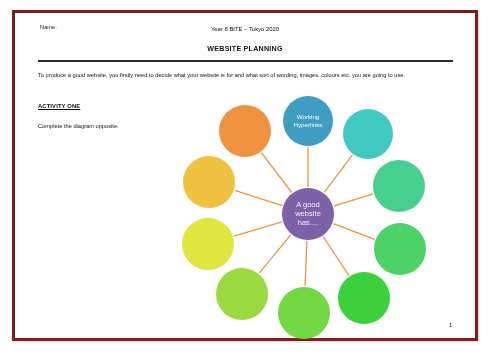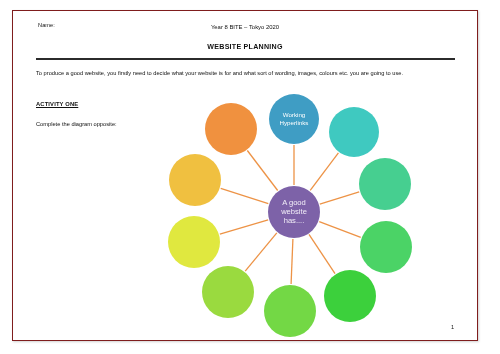--- a/index.html
+++ b/index.html
@@ -15,21 +15,21 @@
     font-family: "Liberation Sans", sans-serif;
     position: relative;
   }
   #page-frame {
     position: absolute;
     left: 12px;
     top: 10px;
     width: 466px;
     height: 331px;
     background: #ffffff;
-    border: 1px solid #7f1d1d;
+    border: 3px solid #7f1d1d;
     box-sizing: border-box;
     box-shadow: 1px 1px 2px rgba(0,0,0,0.18);
   }
   .doc-inner {
     position: absolute;
     left: 0; top: 0; right: 0; bottom: 0;
   }
   .name-line {
     position: absolute;
     left: 25px;
@@ -96,21 +96,21 @@
   .page-number {
     position: absolute;
     right: 23px;
     bottom: 10px;
     font-size: 5.6px;
     color: #111111;
   }
   
   #diagram-wrap {
     position: absolute;
-    left: 136px;
+    left: 148px;
     top: 73px;
     width: 290px;
     height: 255px;
   }
   #diagram-svg {
     display: block;
     width: 290px;
     height: 255px;
   }
   .node-label {

